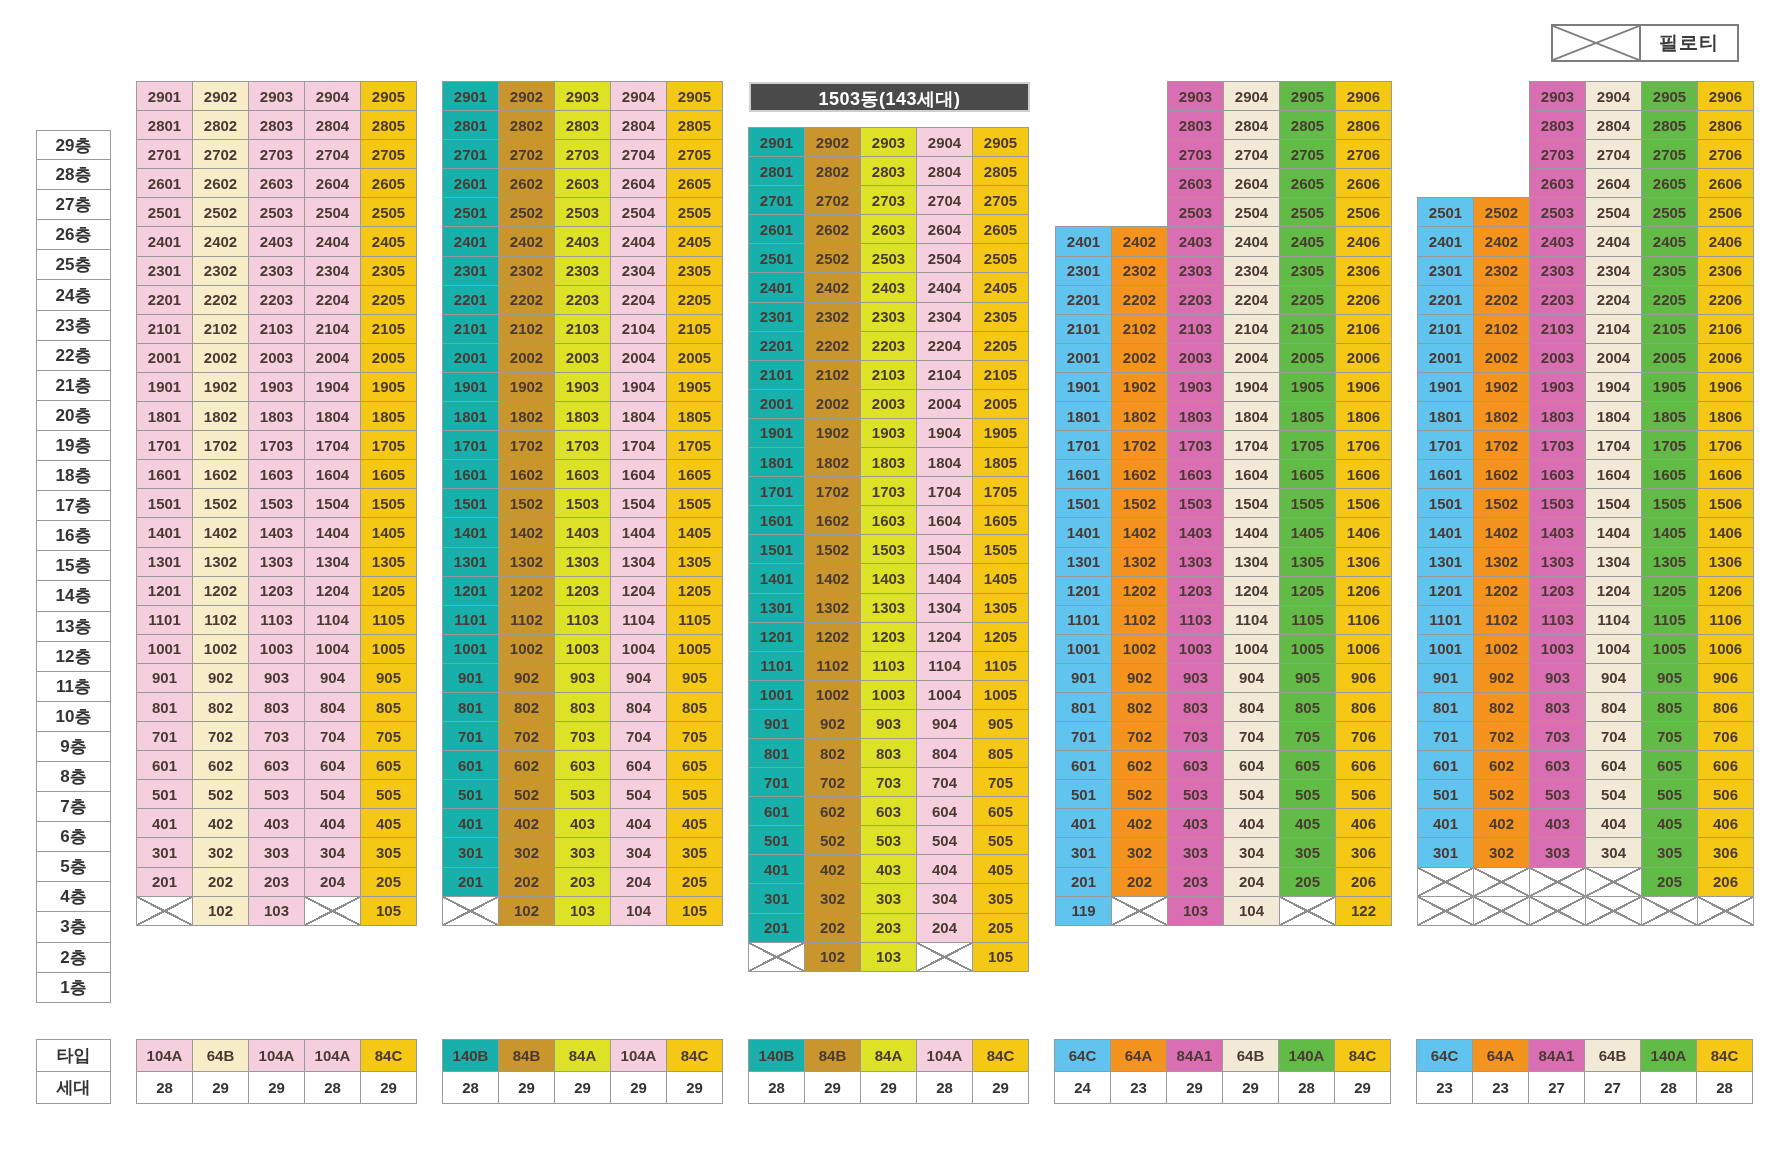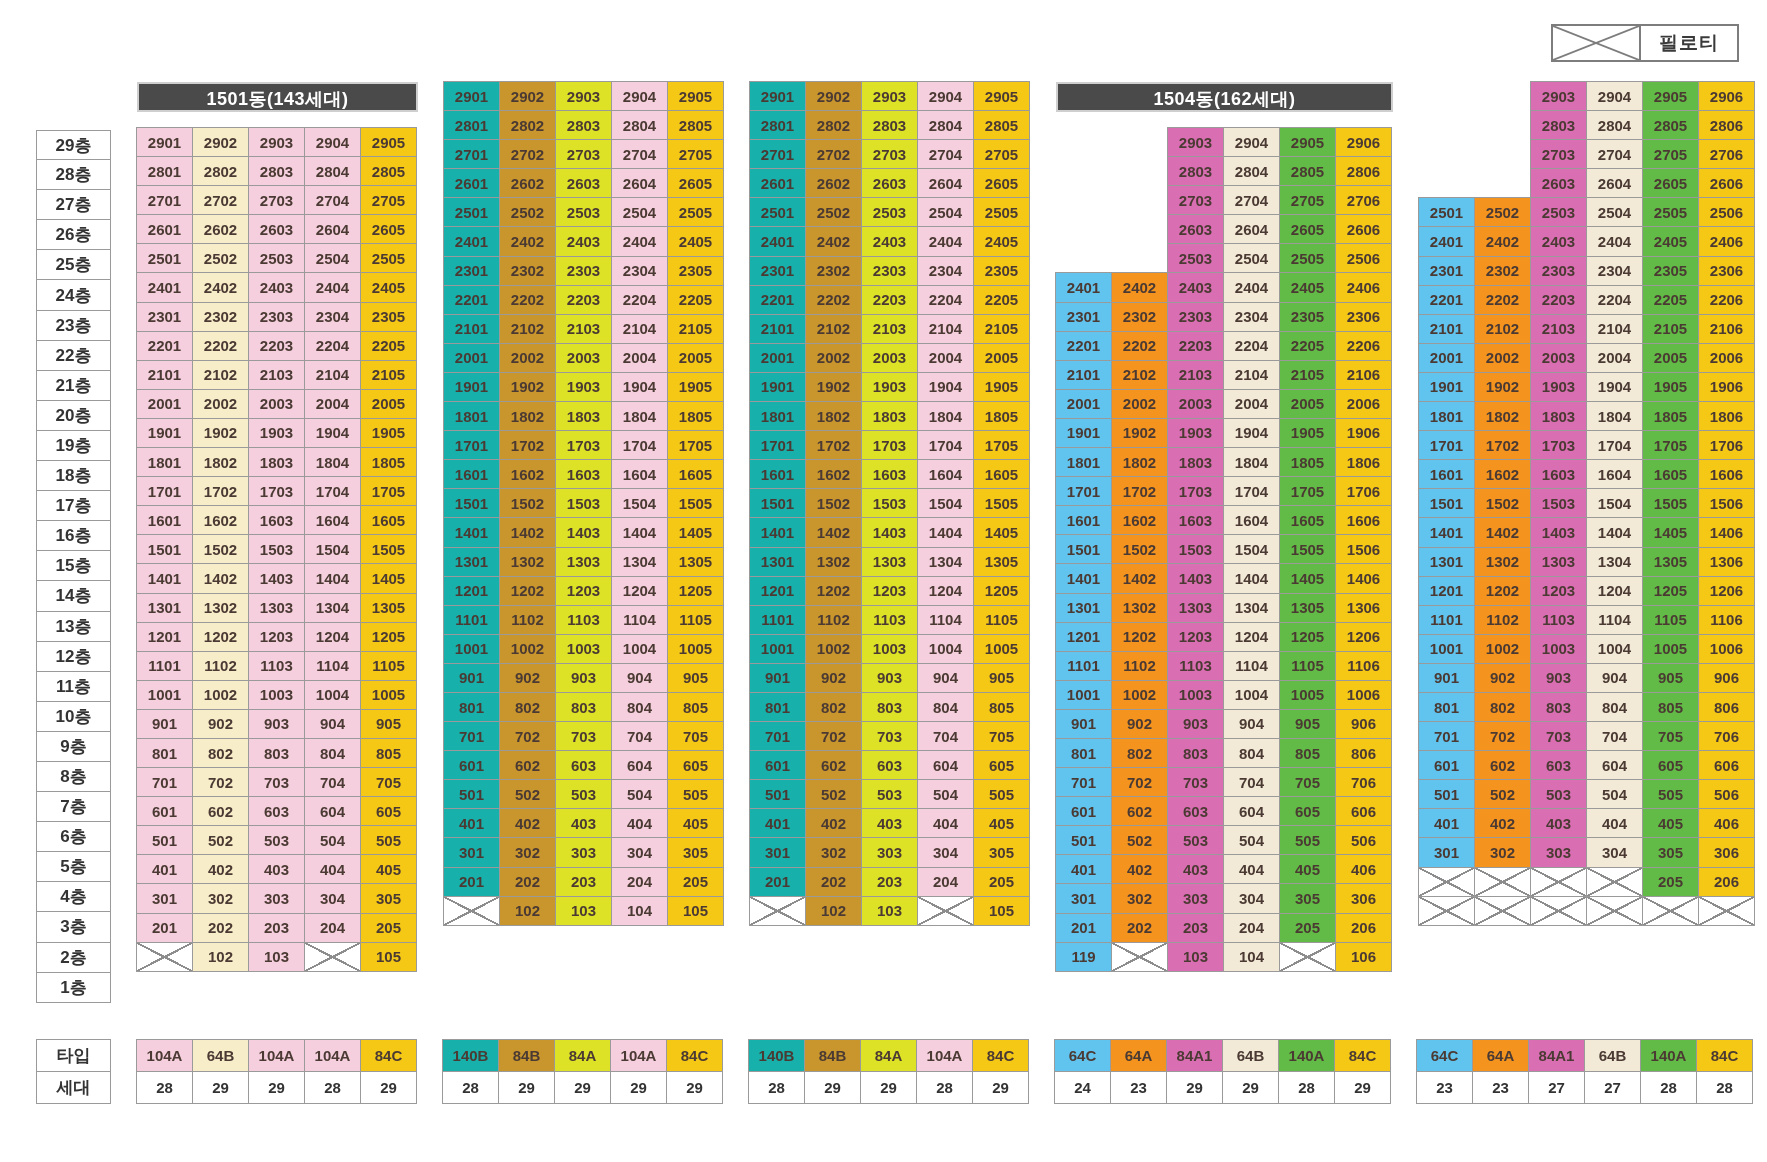--- a/index.html
+++ b/index.html
@@ -144,21 +144,20 @@
             <div class="floor-cell">6층</div>
             <div class="floor-cell">5층</div>
             <div class="floor-cell">4층</div>
             <div class="floor-cell">3층</div>
             <div class="floor-cell">2층</div>
             <div class="floor-cell">1층</div>
           </div>
       </div>
       <div id="buildings-container" style="display:flex;">
           <div class="bldg">
-            <div class="bldg-title" style="width: 281px;">1501동(143세대)</div>
             <div class="grid">
               <div class="grid-row">
                 <div class="cell" style="background: rgb(245, 207, 221);">2901</div>
                 <div class="cell" style="background: rgb(247, 237, 200);">2902</div>
                 <div class="cell" style="background: rgb(245, 207, 221);">2903</div>
                 <div class="cell" style="background: rgb(245, 207, 221);">2904</div>
                 <div class="cell" style="background: rgb(245, 200, 22);">2905</div>
               </div>
               <div class="grid-row">
                 <div class="cell" style="background: rgb(245, 207, 221);">2801</div>
@@ -559,20 +558,21 @@
               <div class="grid-row">
                 <div class="cell piloti"></div>
                 <div class="cell" style="background: rgb(200, 150, 44);">102</div>
                 <div class="cell" style="background: rgb(221, 226, 38);">103</div>
                 <div class="cell" style="background: rgb(245, 207, 221);">104</div>
                 <div class="cell" style="background: rgb(245, 200, 22);">105</div>
               </div>
             </div>
           </div>
           <div class="bldg">
+            <div class="bldg-title" style="width: 281px;">1503동(143세대)</div>
             <div class="grid">
               <div class="grid-row">
                 <div class="cell" style="background: rgb(23, 176, 171);">2901</div>
                 <div class="cell" style="background: rgb(200, 150, 44);">2902</div>
                 <div class="cell" style="background: rgb(221, 226, 38);">2903</div>
                 <div class="cell" style="background: rgb(245, 207, 221);">2904</div>
                 <div class="cell" style="background: rgb(245, 200, 22);">2905</div>
               </div>
               <div class="grid-row">
                 <div class="cell" style="background: rgb(23, 176, 171);">2801</div>
@@ -766,21 +766,20 @@
               <div class="grid-row">
                 <div class="cell piloti"></div>
                 <div class="cell" style="background: rgb(200, 150, 44);">102</div>
                 <div class="cell" style="background: rgb(221, 226, 38);">103</div>
                 <div class="cell piloti"></div>
                 <div class="cell" style="background: rgb(245, 200, 22);">105</div>
               </div>
             </div>
           </div>
           <div class="bldg">
-            <div class="bldg-title" style="width: 337px;">1504동(162세대)</div>
             <div class="grid">
               <div class="grid-row">
                 <div class="cell blank"></div>
                 <div class="cell blank"></div>
                 <div class="cell" style="background: rgb(218, 110, 179);">2903</div>
                 <div class="cell" style="background: rgb(242, 234, 214);">2904</div>
                 <div class="cell" style="background: rgb(98, 187, 70);">2905</div>
                 <div class="cell" style="background: rgb(245, 200, 22);">2906</div>
               </div>
               <div class="grid-row">
@@ -998,21 +997,21 @@
                 <div class="cell" style="background: rgb(242, 234, 214);">204</div>
                 <div class="cell" style="background: rgb(98, 187, 70);">205</div>
                 <div class="cell" style="background: rgb(245, 200, 22);">206</div>
               </div>
               <div class="grid-row">
                 <div class="cell" style="background: rgb(97, 196, 239);">119</div>
                 <div class="cell piloti"></div>
                 <div class="cell" style="background: rgb(218, 110, 179);">103</div>
                 <div class="cell" style="background: rgb(242, 234, 214);">104</div>
                 <div class="cell piloti"></div>
-                <div class="cell" style="background: rgb(245, 200, 22);">106</div>
+                <div class="cell" style="background: rgb(245, 200, 22);">122</div>
               </div>
             </div>
           </div>
           <div class="bldg">
             <div class="grid">
               <div class="grid-row">
                 <div class="cell blank"></div>
                 <div class="cell blank"></div>
                 <div class="cell" style="background: rgb(218, 110, 179);">2903</div>
                 <div class="cell" style="background: rgb(242, 234, 214);">2904</div>

